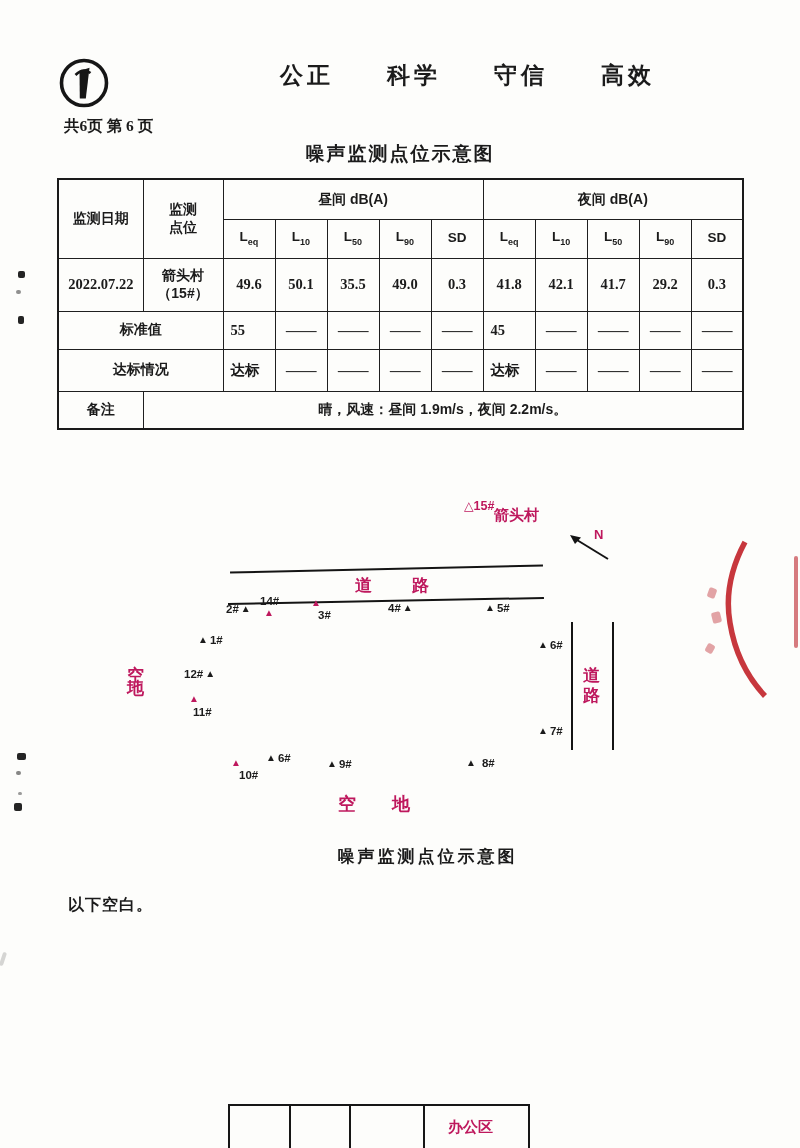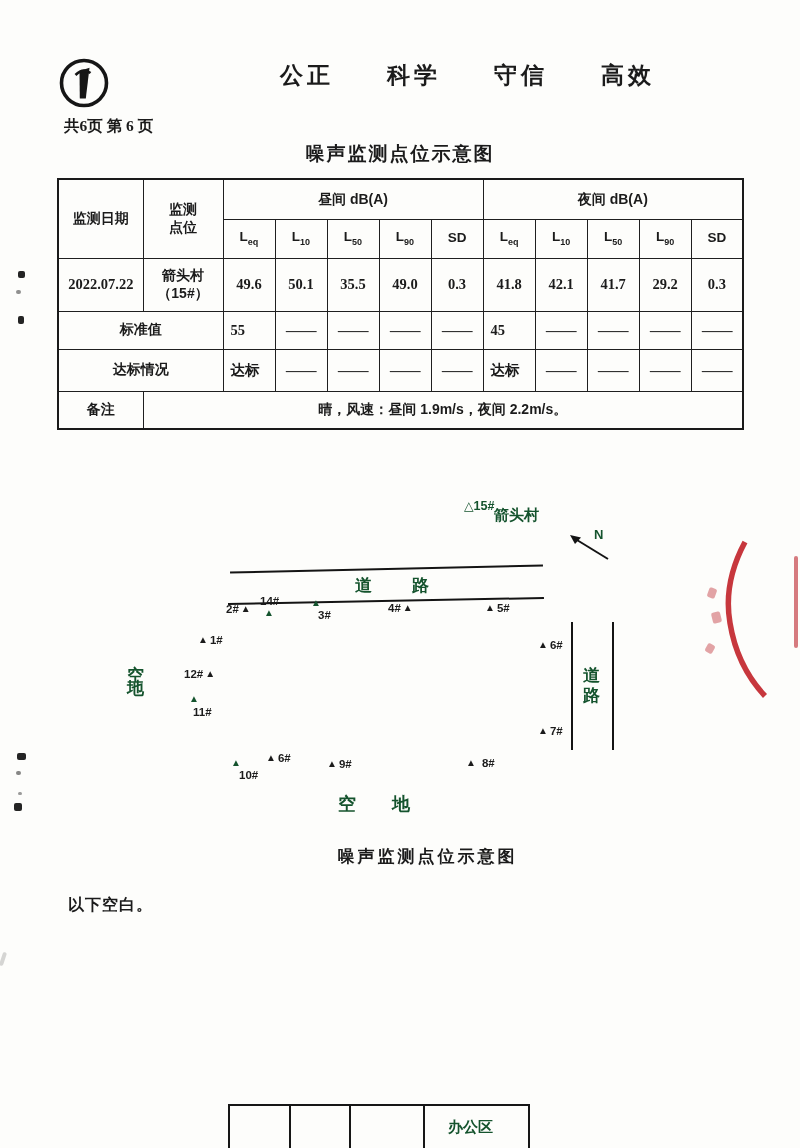--- a/index.html
+++ b/index.html
@@ -26,21 +26,21 @@
   tr.r4{height:38px;} tr.r5{height:42px;} tr.r6{height:38px;border-radius:13px;}
   td.subhead{font-size:13.5px;}
   td.subhead sub{font-size:9px;}
   td.val{font-family:"Liberation Serif","DejaVu Serif",serif;font-size:14.5px;}
   td.val.al{text-align:left;padding-left:7px;}
   td.val .dash{display:inline-block;transform:scaleX(2.1);}
   td.remark-text{text-align:left;padding-left:13px;font-size:14px;}
   .two-line span{display:block;}
 
   
-  .d-label{font-weight:bold;color:#14532d;}
+  .d-label{font-weight:bold;color:#be185d;}
   .line-h{background:#141414;height:2px;}
   .line-v{background:#141414;width:2px;}
   .tri{font-size:10px;line-height:1;display:inline-block;}
   .mk{font-size:11.5px;font-weight:bold;white-space:nowrap;display:flex;align-items:center;gap:2px;}
   .factory{left:228px;top:624px;width:298px;height:124px;border:2px solid #161616;}
   .fdiv{position:absolute;top:0;bottom:0;width:2px;background:#161616;}
   .block-label{position:absolute;top:50%;transform:translate(-50%,-50%);text-align:center;
                font-size:15px;font-weight:bold;line-height:1.6;}
   .vtext{writing-mode:vertical-rl;text-orientation:upright;}
 

